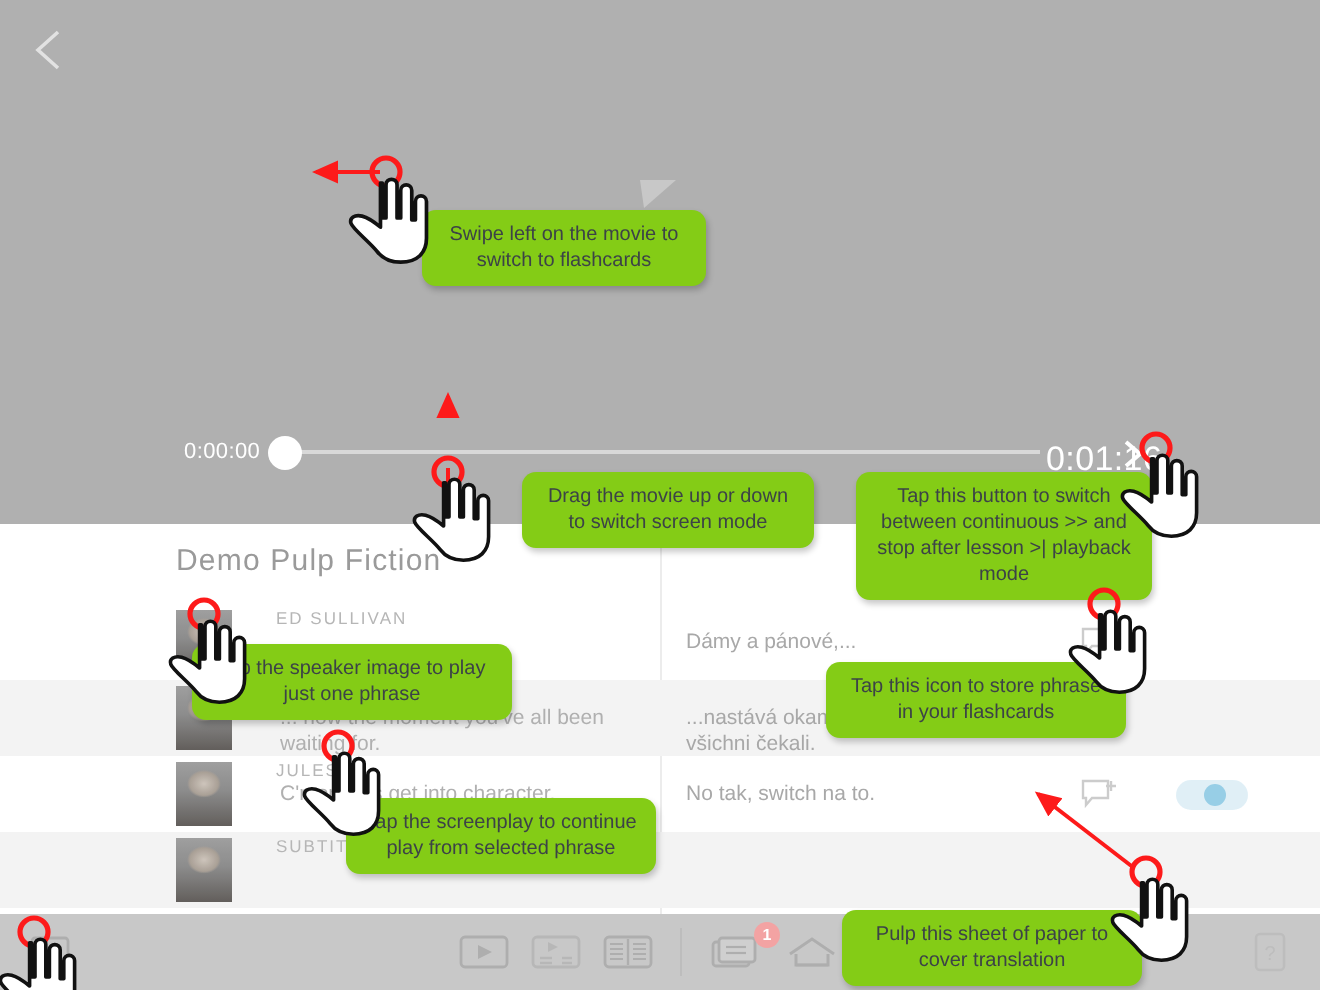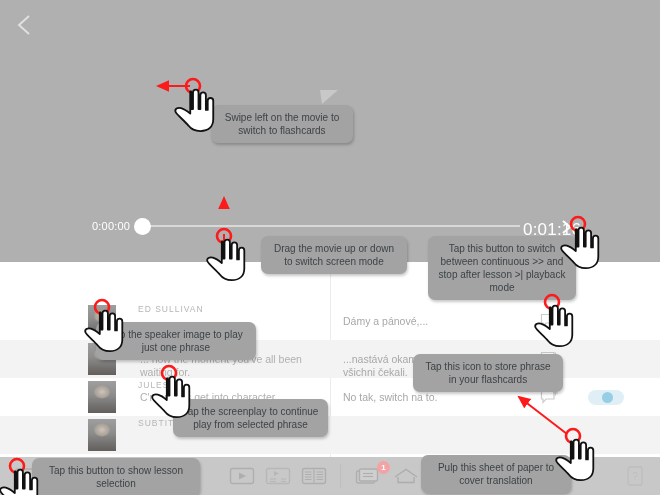--- a/index.html
+++ b/index.html
@@ -187,21 +187,21 @@
     color: #ffffff;
     font-size: 8px;
     line-height: 13px;
     text-align: center;
     font-weight: bold;
   }
 
   
   .tip {
     position: absolute;
-    background: #a3a3a3;
+    background: #84cc16;
     border-radius: 7px;
     color: #3c4347;
     font-size: 10px;
     line-height: 13px;
     text-align: center;
     padding: 6px 9px;
     box-shadow: 1px 2px 3px rgba(0,0,0,.22);
   }
 
   
@@ -231,20 +231,21 @@
     <div class="knob"></div>
     <div class="time-end">0:01:16</div>
     <div class="play-mode-btn">
       <svg width="17" height="18" viewBox="0 0 17 18">
         <polyline points="5,3 12,9 5,15" fill="none" stroke="#ffffff" stroke-width="2"></polyline>
       </svg>
     </div>
   </div>
 
   <div class="transcript">
+    <div class="lesson-title">Demo Pulp Fiction</div>
     <div class="col-divider"></div>
 
     <div class="rows">
 
       <div class="row">
         <div class="thumb">
             <div class="face"></div>
           </div>
         <div class="speaker">ED SULLIVAN</div>
         <div class="line-en"></div>
@@ -374,27 +375,26 @@
   </div>
 
   <div class="tip" style="left:211px; top:105px; width:142px;">Swipe left on the movie to switch to flashcards</div>
 
   <div class="tip" style="left:261px; top:236px; width:146px;">Drag the movie up or down to switch screen mode</div>
 
   <div class="tip" style="left:428px; top:236px; width:148px;">Tap this button to switch between continuous &gt;&gt; and stop after lesson &gt;| playback mode</div>
 
   <div class="tip" style="left:96px; top:322px; width:160px;">Tap the speaker image to play just one phrase</div>
 
-  <div class="tip" style="left:413px; top:331px; width:150px;margin-top:23px;">Tap this icon to store phrase in your flashcards</div>
+  <div class="tip" style="left:413px; top:331px; width:150px;">Tap this icon to store phrase in your flashcards</div>
 
   <div class="tip" style="left:173px; top:399px; width:155px;">Tap the screenplay to continue play from selected phrase</div>
 
   <div class="tip" style="left:421px; top:455px; width:150px;">Pulp this sheet of paper to cover translation</div>
 
-  <div class="tip" style="left:32px; top:458px; width:168px;">Tap this button to show lesson selection</div>
 
   <svg class="overlay" width="660" height="495" viewBox="0 0 660 495">
 
     <defs>
       <marker id="arr" markerWidth="7" markerHeight="7" refX="5.5" refY="3.5" orient="auto">
         <polygon points="0,0.6 6.5,3.5 0,6.4" fill="#fd1a1a"></polygon>
       </marker>
     </defs>
 
     <line x1="190" y1="86" x2="158" y2="86" stroke="#fd1a1a" stroke-width="2" marker-end="url(#arr)"></line>

